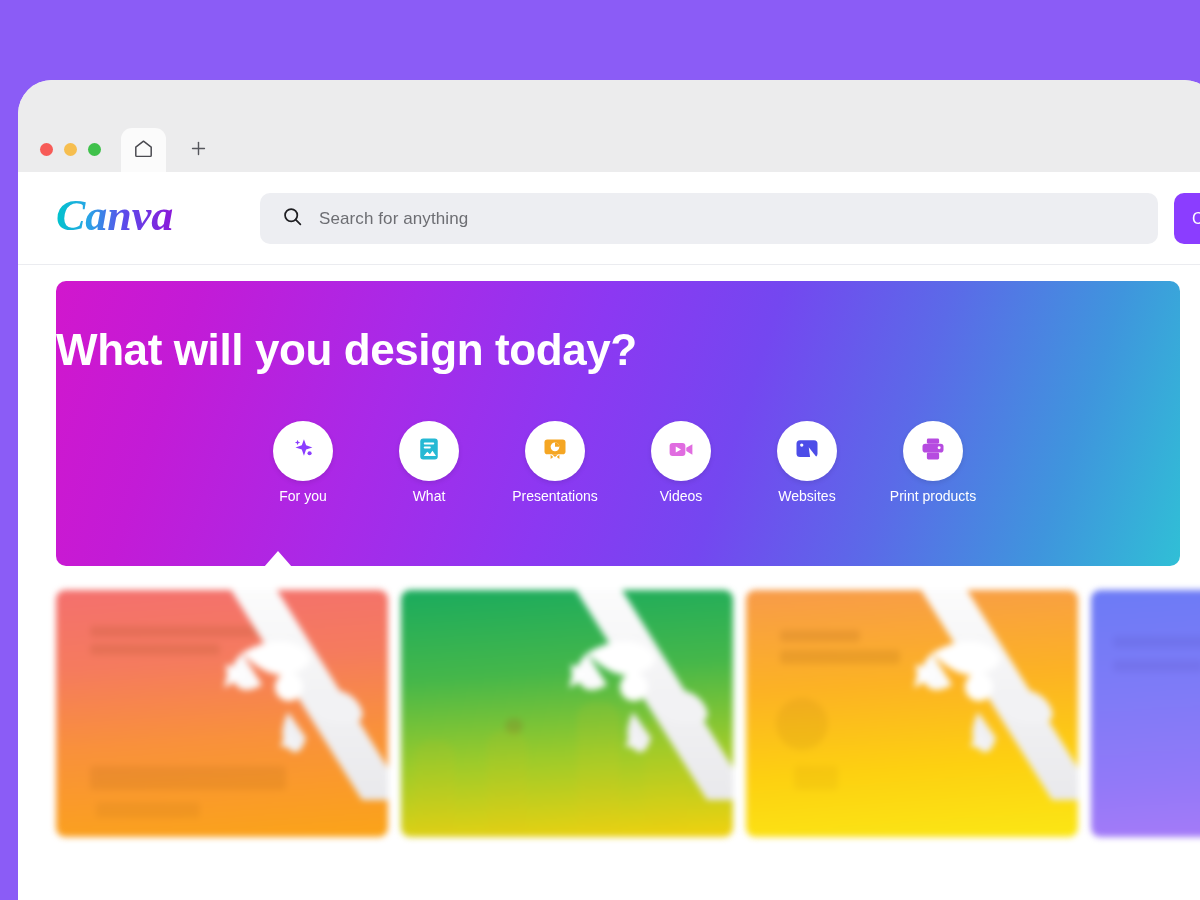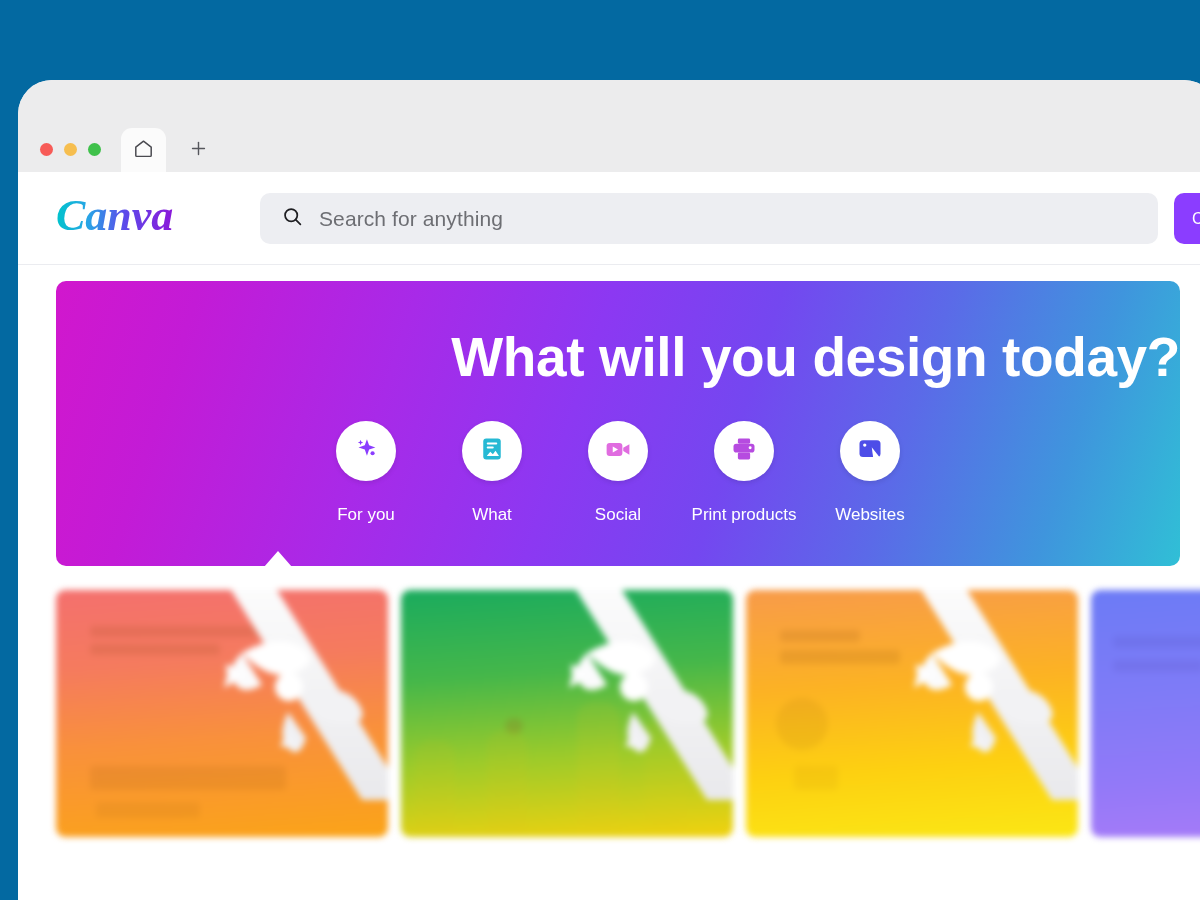--- a/index.html
+++ b/index.html
@@ -10,21 +10,21 @@
     height: 900px;
     overflow: hidden;
     background: #000000;
     font-family: "Liberation Sans", sans-serif;
   }
 
   #stage {
     position: relative;
     width: 1200px;
     height: 900px;
-    background: #0369a1;
+    background: #8b5cf6;
     text-decoration: underline;
   }
 
   
   .browser-window {
     position: absolute;
     left: 18px;
     top: 80px;
     width: 1200px;      
     height: 830px;
@@ -118,21 +118,21 @@
     height: 51px;
     background: #edeef2;
     border-radius: 10px;
     display: flex;
     align-items: center;
     padding-left: 22px;
     gap: 16px;
     cursor: text;
   }
   .search-placeholder {
-    font-size: 21px;
+    font-size: 17px;
     color: #6d6e73;
     letter-spacing: .1px;
   }
 
   .header-cta {
     position: absolute;
     left: 1156px;
     top: 21px;
     width: 140px;
     height: 51px;
@@ -169,23 +169,23 @@
         #3f95dd 88%,
         #30bfd6 100%);
     overflow: hidden;
   }
 
   .hero-title {
     position: absolute;
     left: 0;
     right: 0;
     top: 44px;
-    text-align: right;
+    text-align: left;
     color: #ffffff;
-    font-size: 55px;
+    font-size: 44px;
     font-weight: bold;
     letter-spacing: -0.4px;
   }
 
   .cat-row {
     position: absolute;
     left: 0;
     right: 0;
     top: 140px;
     display: flex;
@@ -203,22 +203,22 @@
     width: 60px;
     height: 60px;
     border-radius: 50%;
     background: #ffffff;
     display: flex;
     align-items: center;
     justify-content: center;
     box-shadow: 0 2px 5px rgba(0,0,0,.10);
   }
   .cat-label {
-    margin-top: 24px;
-    font-size: 17px;
+    margin-top: 7px;
+    font-size: 14px;
     color: #ffffff;
     white-space: nowrap;
   }
 
   .hero-notch {
     position: absolute;
     bottom: -1px;
     width: 28px;
     height: 16px;
     background: #ffffff;
@@ -353,61 +353,75 @@
                     <rect x="10" y="8.5" width="12" height="2.3" rx="1.1" fill="#ffffff"></rect>
                     <rect x="10" y="13" width="8" height="2.3" rx="1.1" fill="#ffffff"></rect>
                     <path d="M10 24 14 19l3 3 3-4 4 6z" fill="#ffffff"></path>
                   </svg>
                 </span>
               </div>
               <div class="cat-label">What</div>
             </div>
 
 
+            <div class="cat-item">
+              <div class="cat-circle">
+                <span>
+                  <svg width="28" height="28" viewBox="0 0 32 32">
+                    <rect x="4" y="5" width="24" height="17" rx="3.2" fill="#f5a623"></rect>
+                    <circle cx="16" cy="13.5" r="5" fill="#ffffff"></circle>
+                    <path d="M16 8.5v5h5a5 5 0 0 0-5-5z" fill="#f5a623"></path>
+                    <path d="M12.5 22 16 25l3.5-3z" fill="#f5a623"></path>
+                    <path d="M11 22.5 14 25l-3 2.5zM21 22.5 18 25l3 2.5z" fill="#f5a623"></path>
+                  </svg>
+                </span>
+              </div>
+              <div class="cat-label">Presentations</div>
+            </div>
 
 
             <div class="cat-item">
               <div class="cat-circle">
                 <span>
                   <svg width="28" height="28" viewBox="0 0 32 32">
                     <rect x="3" y="9" width="18" height="15" rx="3.4" fill="#e06ce0"></rect>
                     <path d="M29 10.5v12l-7-4.2v-3.6z" fill="#e06ce0"></path>
                     <path d="M10 13l6 3.5-6 3.5z" fill="#ffffff"></path>
                   </svg>
                 </span>
               </div>
-              <div class="cat-label">Social</div>
+              <div class="cat-label">Videos</div>
+            </div>
+
+            <div class="cat-item">
+              <div class="cat-circle">
+                <span>
+                  <svg width="28" height="28" viewBox="0 0 32 32">
+                    <rect x="4" y="6" width="24" height="19" rx="4" fill="#4d4de8"></rect>
+                    <circle cx="10" cy="11.5" r="1.9" fill="#ffffff"></circle>
+                    <path d="M19 13.5 28 22.5v-9z" fill="#ffffff" opacity="0"></path>
+                    <path d="M18 14 27 25.5 19.5 25 18 14z" fill="#ffffff"></path>
+                  </svg>
+                </span>
+              </div>
+              <div class="cat-label">Websites</div>
             </div>
 
             <div class="cat-item">
               <div class="cat-circle">
                 <span>
                   <svg width="28" height="28" viewBox="0 0 32 32">
                     <rect x="9" y="4" width="14" height="6" rx="1.6" fill="#b64be0"></rect>
                     <rect x="4" y="10" width="24" height="10" rx="3.2" fill="#b64be0"></rect>
                     <rect x="9" y="20" width="14" height="8" rx="1.6" fill="#b64be0"></rect>
                     <circle cx="23" cy="14.5" r="1.7" fill="#ffffff"></circle>
                   </svg>
                 </span>
               </div>
               <div class="cat-label">Print products</div>
-            </div>
-
-            <div class="cat-item">
-              <div class="cat-circle">
-                <span>
-                  <svg width="28" height="28" viewBox="0 0 32 32">
-                    <rect x="4" y="6" width="24" height="19" rx="4" fill="#4d4de8"></rect>
-                    <circle cx="10" cy="11.5" r="1.9" fill="#ffffff"></circle>
-                    <path d="M19 13.5 28 22.5v-9z" fill="#ffffff" opacity="0"></path>
-                    <path d="M18 14 27 25.5 19.5 25 18 14z" fill="#ffffff"></path>
-                  </svg>
-                </span>
-              </div>
-              <div class="cat-label">Websites</div>
             </div>
 
           </div>
 
           <div class="hero-notch" style="left:208px;"></div>
         </div>
       </div>
 
       <div class="card-strip">
 

